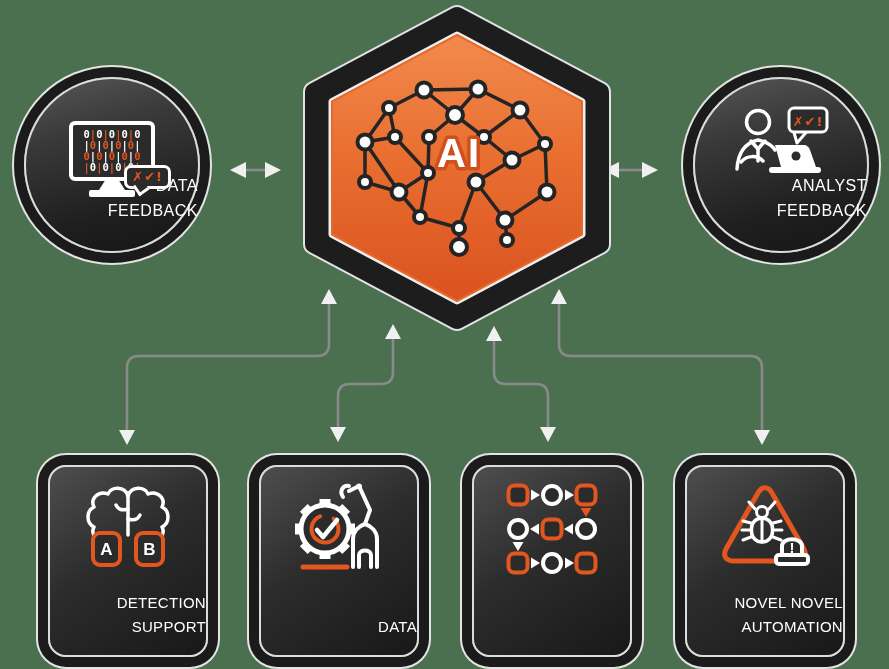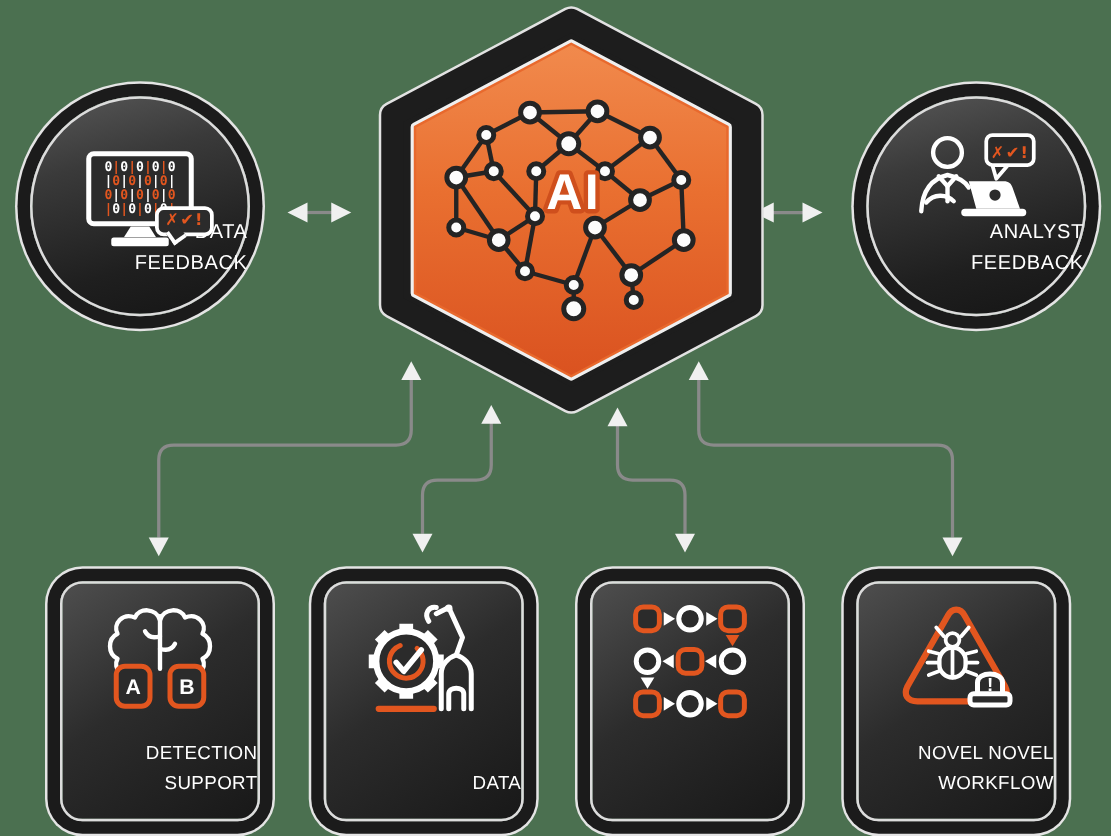--- a/index.html
+++ b/index.html
@@ -302,17 +302,17 @@
           <path d="M60,58 L68,61"></path>
       </g>
       <g>
         <path d="M69,76 L69,67 C69,58 89,58 89,67 L89,76" fill="#2b2b2b" stroke="#fff" stroke-width="4"></path>
         <rect x="63" y="76" width="32" height="9" rx="3" fill="#2b2b2b" stroke="#fff" stroke-width="4"></rect>
         <text x="79" y="74" text-anchor="middle" font-family="Liberation Sans, sans-serif" font-size="15" font-weight="bold" fill="#fff">!</text>
       </g>
     </svg>
     <div class="node-label">
       <div>NOVEL NOVEL</div>
-      <div>WORKFLOW</div>
+      <div>AUTOMATION</div>
     </div>
   </div>
 
 </div>
 
 </body></html>

